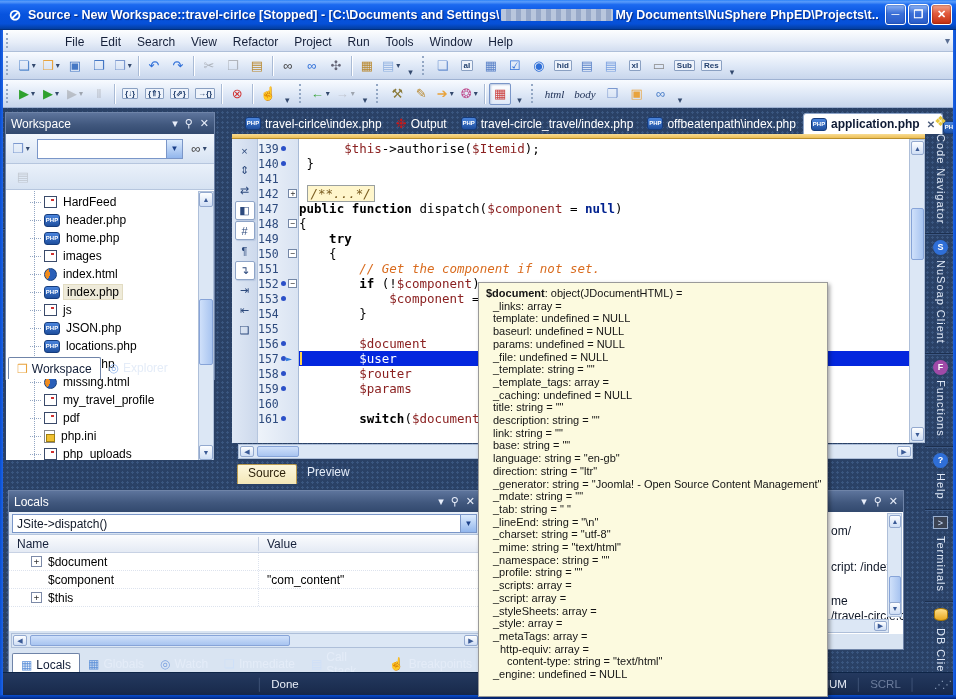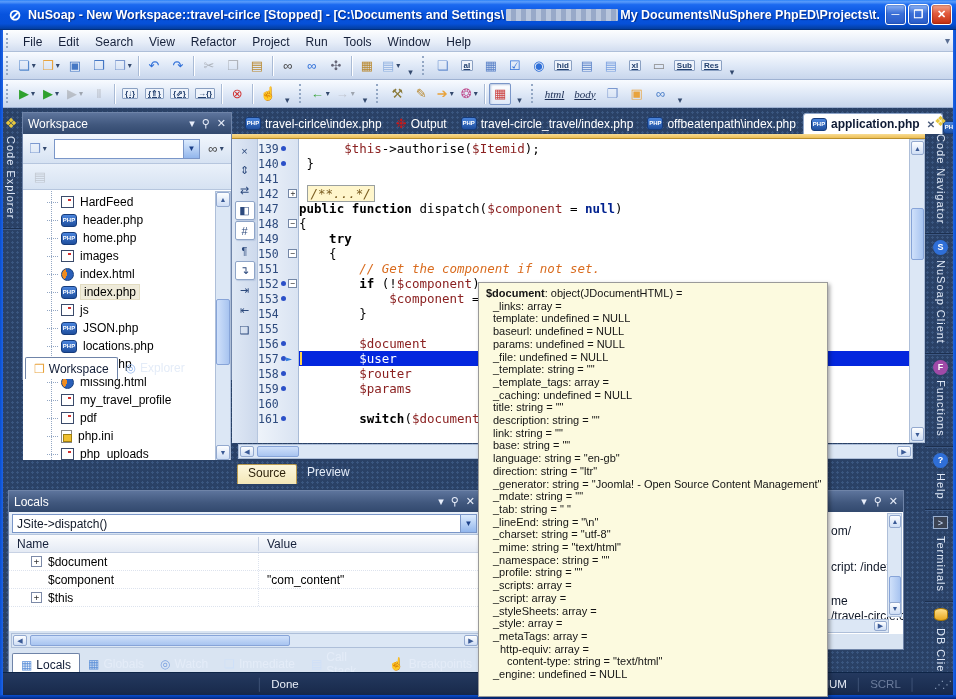--- a/index.html
+++ b/index.html
@@ -20,32 +20,32 @@
     background:repeating-linear-gradient(90deg,#b9c6dd 0 5px,#98a9c9 5px 10px); border-radius:1px; }
   .winbtns { display:flex; gap:2px; margin-left:6px; }
   .winbtn { width:21px; height:21px; border-radius:3px; border:1px solid #fff;
     color:#fff; font-size:11px; line-height:19px; text-align:center; font-weight:bold;
     background:linear-gradient(180deg,#8fb4f4 0%,#3a6fd8 45%,#2a5cc8 100%); box-shadow:inset 0 0 2px #0a3a9a; }
   .winbtn.close { background:linear-gradient(180deg,#f0a68e 0%,#e25b3c 45%,#c22f10 100%); box-shadow:inset 0 0 2px #7a1402; }
 
   
   .menubar { position:absolute; left:0; top:30px; width:956px; height:22px;
     background:linear-gradient(180deg,#fdfeff 0%,#e6edf8 60%,#d2ddf0 100%);
-    border-bottom:1px solid #aebfd9; display:flex; align-items:center; padding-left:2px; }
+    border-bottom:1px solid #aebfd9; display:flex; align-items:center; padding-left:2px;gap:42px; }
   .vgrip { width:5px; height:70%; margin:0 4px; border-left:2px dotted #93a7c4; }
   .menu-item { padding:2px 8px; font-size:12px; color:#15203a; }
   .menu-chev { margin-left:auto; margin-right:6px; color:#5a6e92; font-size:10px; }
   .tbrow { position:absolute; left:0; width:956px; height:28px;
     background:linear-gradient(180deg,#f8fbff 0%,#dde7f6 55%,#c8d6ec 100%);
     border-bottom:1px solid #9fb2d2; display:flex; align-items:center; padding-left:2px; }
   #tb1 { top:52px; } #tb2 { top:80px; }
   .tbtn { min-width:22px; height:22px; display:inline-flex; align-items:center; justify-content:center;
     border:1px solid transparent; border-radius:2px; margin:0 1px; font-size:13px; padding:0 1px;}
   .tbtn .gg { line-height:20px; }
-  .tbtn .tx { font-size:8px; font-weight:bold; color:#23406e; border:1px solid #8aa0c2; background:#eef3fb; padding:0 2px; border-radius:1px;text-decoration:underline;}
+  .tbtn .tx { font-size:8px; font-weight:bold; color:#23406e; border:1px solid #8aa0c2; background:#eef3fb; padding:0 2px; border-radius:1px;}
   .tbtn .tx.wordy { font-size:11px; border:none; background:none; font-weight:normal; color:#1a2c52; font-family:"Liberation Serif",serif; font-style:italic;}
   .tbtn.dis { opacity:.42; filter:grayscale(85%); }
   .tbtn.pr { background:linear-gradient(180deg,#fff,#dfe9f8); border:1px solid #7a96c8; box-shadow:inset 1px 1px 2px #b9c8e0; }
   .dd { font-size:8px; color:#33496e; margin-left:2px; }
   .tsep { width:1px; height:20px; background:#a9bbd6; margin:0 3px; box-shadow:1px 0 0 #fff; }
   .tchev { color:#33496e; font-size:9px; margin:0 5px; align-self:flex-end; padding-bottom:2px;}
 
   
   .left-strip { position:absolute; left:0; top:108px; width:22px; height:377px; }
   .right-strip { position:absolute; left:925px; top:108px; width:31px; height:564px; }
@@ -58,21 +58,21 @@
   .ic-db { width:14px; height:13px; background:linear-gradient(180deg,#ffe08a,#e8a820); border-radius:50% / 26%; border:1px solid #a87808;}
 
   
   .panel { position:absolute; border:1px solid #6f84a8; background:#fff; }
   .ptitle { height:21px; background:linear-gradient(180deg,#5d749c 0%,#41587e 55%,#32496e 100%);
     color:#fff; font-size:12px; display:flex; align-items:center; padding:0 5px; }
   .pbtns { margin-left:auto; display:flex; gap:7px; font-size:11px; color:#e8eefa; }
   .pbtns span { cursor:default; }
 
   
-  #ws-panel { left:22px; top:112px; width:210px; height:268px; background:#d9e4f2; }
+  #ws-panel { left:5px; top:112px; width:210px; height:268px; background:#d9e4f2; }
   .ws-toolrow { height:30px; background:linear-gradient(180deg,#f2f7fd,#d6e2f2); border-bottom:1px solid #b6c6de; display:flex; align-items:center; padding:0 3px; }
   .ws-toolrow2 { height:26px; background:linear-gradient(180deg,#eaf1fa,#d6e2f2); border-bottom:1px solid #b6c6de; display:flex; align-items:center; padding:0 5px; }
   .ws-combo { flex:1; height:20px; background:#fff; border:1px solid #7a96c8; margin:0 4px; display:flex; align-items:center; }
   .combo-arrow { margin-left:auto; width:16px; height:100%; background:linear-gradient(180deg,#dcebfd,#92b6ec); border-left:1px solid #7a96c8; color:#1a3f88; font-size:8px; display:flex; align-items:center; justify-content:center; }
   .tree-wrap { position:relative; height:270px; background:#fff; border-top:1px solid #fff; overflow:hidden; }
   .tree { position:absolute; left:0; top:2px; right:16px; }
   .titem { height:18px; display:flex; align-items:center; padding-left:24px; font-size:12px; color:#000; white-space:nowrap; }
   .titem .tcon { width:11px; border-top:1px dotted #93a7c4; margin-right:3px; flex:none;}
   .titem .lbl { padding:0 3px; }
   .titem.sel .lbl { background:#efebda; border:1px solid #e2dcc2; }
@@ -179,21 +179,21 @@
   .tline { font-size:11px; line-height:12.7px; color:#141414; white-space:nowrap; }
   .tline b { font-weight:bold; }
 </style>
 </head>
 <body>
 
 <div class="screen">
 
   <div class="titlebar">
     <span class="app-icon">⊘</span>
-    <span class="title-text"><span>NuSoap - New Workspace::travel-cirlce [Stopped] - [C:\Documents and Settings\</span><span class="redact"></span><span>My Documents\NuSphere PhpED\Projects\t...</span></span>
+    <span class="title-text"><span>Source - New Workspace::travel-cirlce [Stopped] - [C:\Documents and Settings\</span><span class="redact"></span><span>My Documents\NuSphere PhpED\Projects\t...</span></span>
     <span class="winbtns">
       <span class="winbtn">─</span>
       <span class="winbtn">❐</span>
       <span class="winbtn close">✕</span>
     </span>
   </div>
 
   <div class="menubar">
     <span class="vgrip"></span>
     <span id="menu-items"><span class="menu-item">File</span><span class="menu-item">Edit</span><span class="menu-item">Search</span><span class="menu-item">View</span><span class="menu-item">Refactor</span><span class="menu-item">Project</span><span class="menu-item">Run</span><span class="menu-item">Tools</span><span class="menu-item">Window</span><span class="menu-item">Help</span></span>

